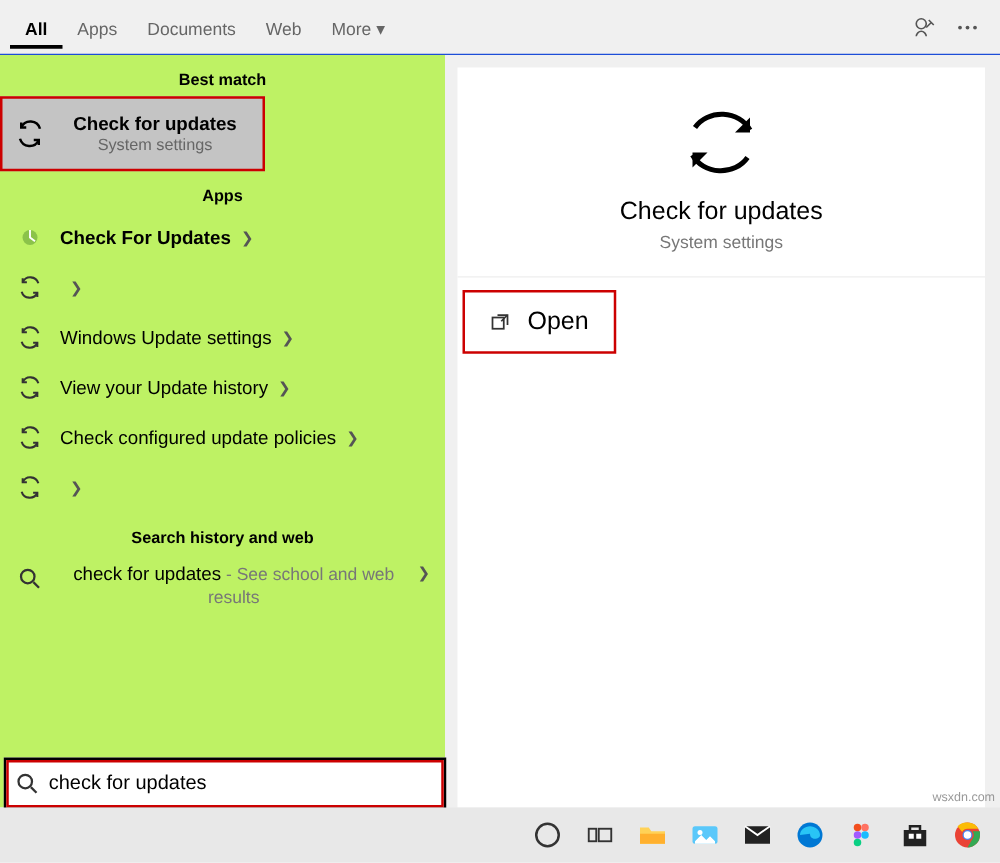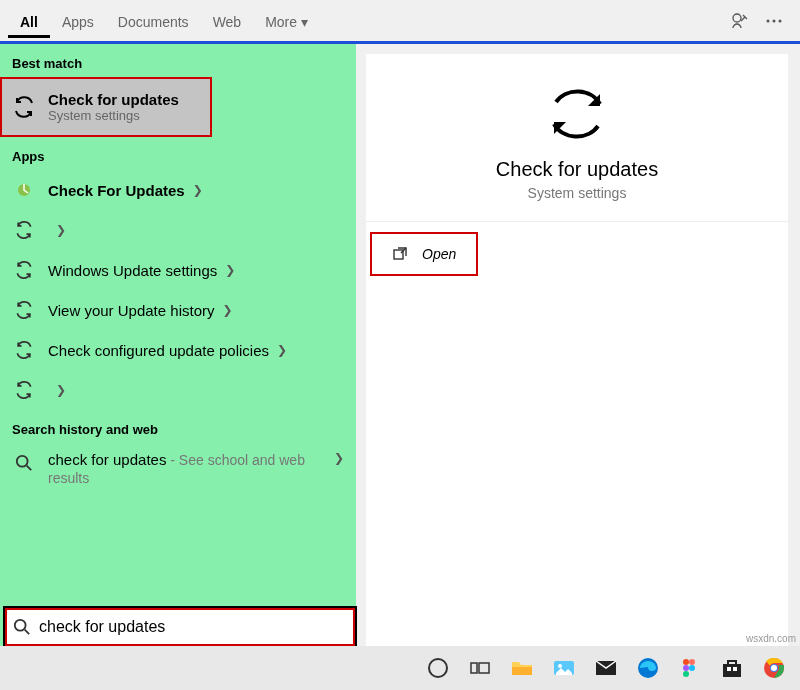--- a/index.html
+++ b/index.html
@@ -1,26 +1,26 @@
 <!DOCTYPE html>
 <html><head>
   <meta charset="utf-8">
   <style>
     * { margin: 0; padding: 0; box-sizing: border-box; font-family: "Segoe UI", Arial, sans-serif; }
     body { width: 800px; height: 690px; background: #f0f0f0; position: relative; overflow: hidden; }
     
-    .tabs { display: flex; align-items: center; height: 44px; padding: 0 8px; border-bottom: 3px solid #1d4ed8; }
+    .tabs { display: flex; align-items: center; height: 44px; padding: 0 8px; border-bottom: 1px solid #1d4ed8; }
     .tab { padding: 10px 12px 8px; font-size: 14px; color: #666; cursor: pointer; }
     .tab.active { color: #000; font-weight: 600; border-bottom: 3px solid #000; padding-bottom: 5px; }
     .tab-more { display: flex; align-items: center; gap: 4px; }
     .tab-right { margin-left: auto; display: flex; gap: 14px; padding-right: 8px; }
     .feedback-icon, .more-icon { width: 20px; height: 20px; display: flex; align-items: center; justify-content: center; color: #555; cursor: pointer; }
     
     .main { display: flex; height: 602px; }
-    .left-panel { width: 356px; background: #86efac; overflow-y: auto; }
+    .left-panel { width: 356px; background: #bef264; overflow-y: auto; text-align: center; }
     .right-panel { flex: 1; background: #fff; margin: 10px 12px 0 10px; display: flex; flex-direction: column; align-items: center; }
     
     .section-header { font-size: 13px; font-weight: 600; padding: 12px 12px 6px; color: #000; }
     
     .result-item { display: flex; align-items: center; padding: 6px 12px; cursor: pointer; position: relative; }
     .result-item.highlighted { background: #c4c4c4; border: 2px solid #c00; padding: 6px 10px; width: 212px; height: 60px; }
     .result-icon { width: 24px; height: 24px; margin-right: 12px; display: flex; align-items: center; justify-content: center; flex-shrink: 0; }
     .result-text { flex: 1; }
     .result-title { font-size: 15px; color: #000; }
     .result-title.bold { font-weight: 600; }
@@ -34,21 +34,21 @@
     .web-text { font-size: 15px; }
     .web-sub { color: #777; font-size: 14px; }
     
     .right-header { display: flex; flex-direction: column; align-items: center; padding: 30px 20px 20px; border-bottom: 1px solid #eee; width: 100%; }
     .big-icon { width: 70px; height: 60px; display: flex; align-items: center; justify-content: center; margin-bottom: 14px; }
     .right-title { font-size: 20px; color: #000; margin-bottom: 4px; }
     .right-sub { font-size: 14px; color: #777; }
     
     .open-row { align-self: flex-start; padding: 12px 20px; border: 2px solid #c00; margin: 10px 0 0 4px; display: flex; align-items: center; gap: 14px; cursor: pointer; }
     .open-icon { width: 16px; height: 16px; }
-    .open-text { font-size: 14px; font-style: italic; }
+    .open-text { font-size: 20px; }
     
     .search-bar { position: absolute; bottom: 42px; left: 3px; width: 354px; height: 42px; border: 2px solid #000; background: #fff; display: flex; align-items: center; padding: 0 8px; }
     .search-bar.red { outline: 2px solid #c00; outline-offset: -4px; }
     .search-icon { width: 18px; height: 18px; margin-right: 8px; }
     .search-input { border: none; outline: none; font-size: 16px; flex: 1; background: transparent; }
     
     .taskbar { position: absolute; bottom: 0; left: 0; right: 0; height: 44px; background: #e8e8e8; display: flex; align-items: center; justify-content: flex-end; padding: 0 10px; gap: 10px; }
     .task-icon { width: 32px; height: 32px; display: flex; align-items: center; justify-content: center; border-radius: 4px; cursor: pointer; }
     
     .watermark { position: absolute; right: 4px; bottom: 46px; font-size: 10px; color: #999; }

